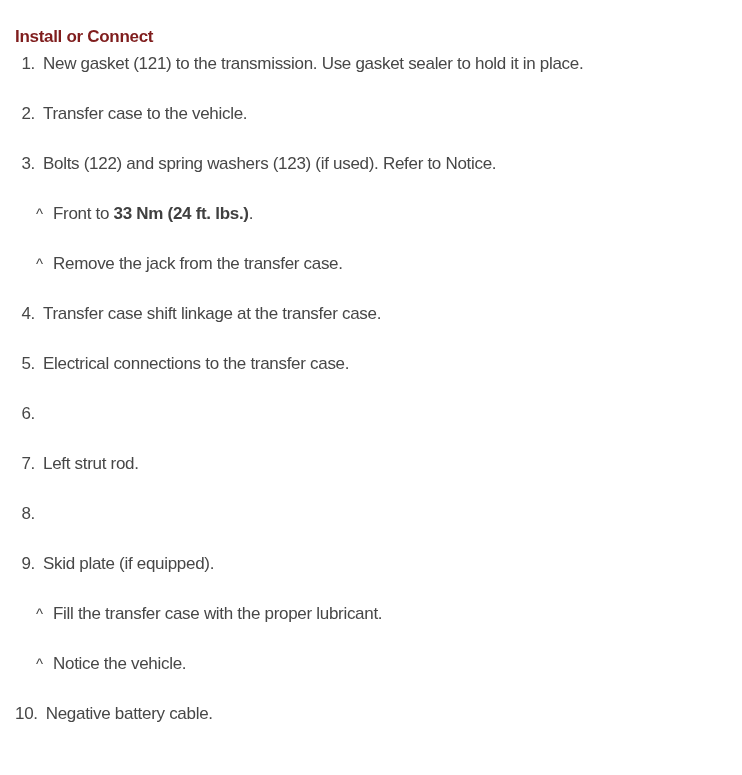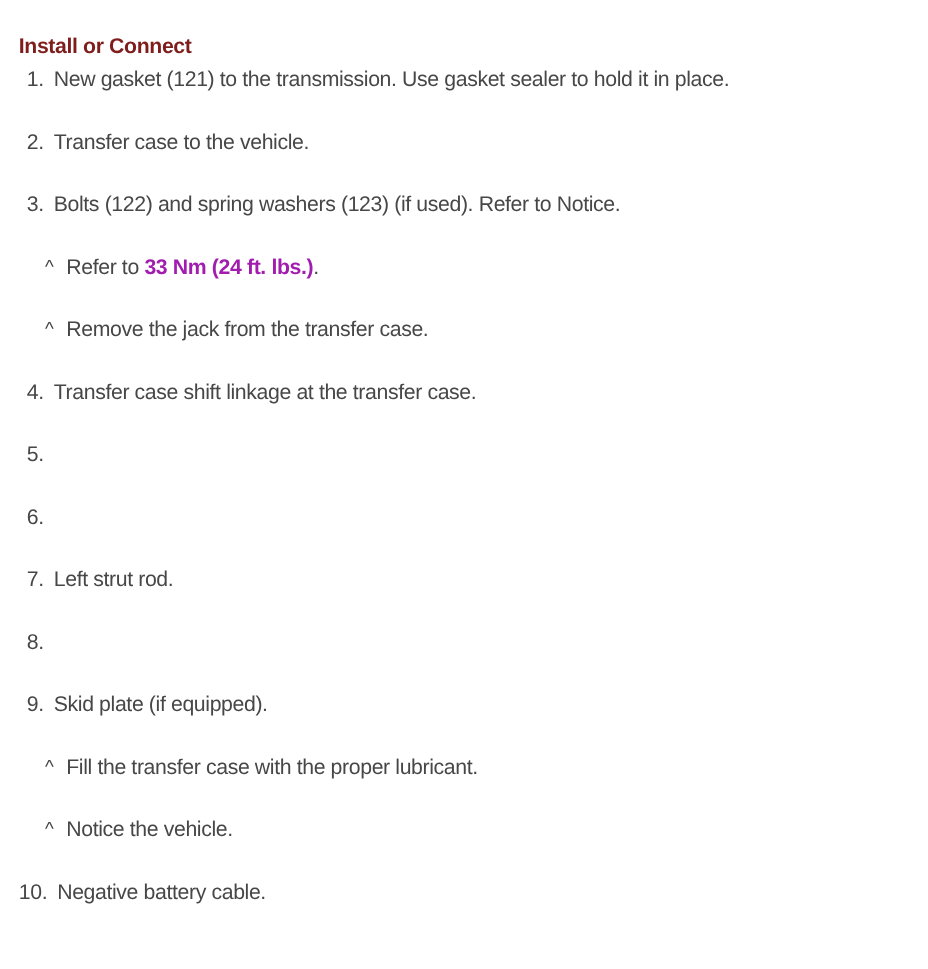--- a/index.html
+++ b/index.html
@@ -42,21 +42,21 @@
   .bullet {
     display: flex;
     padding-left: 21px;
     margin-bottom: 27px;
   }
   .marker {
     flex: 0 0 17px;
     font-size: 15px;
   }
   .bullet-text { white-space: nowrap; }
-  .bold { font-weight: bold; color: #a21caf; margin-top: 34px; }
+  .bold { font-weight: bold; color: #404040; margin-top: 34px; }
 </style>
 </head>
 <body>
 
 <div>
 
   <div class="heading">Install or Connect</div>
 
   <div class="step">
     <span class="num">1.</span>
@@ -69,35 +69,36 @@
   </div>
 
   <div class="step">
     <span class="num">3.</span>
     <span class="step-text">Bolts (122) and spring washers (123) (if used). Refer to Notice.</span>
   </div>
 
 
   <div class="bullet">
     <span class="marker">^</span>
-    <span class="bullet-text"><span>Refer to </span><span class="bold">33 Nm (24 ft. lbs.)</span><span>.</span></span>
+    <span class="bullet-text"><span>Front to </span><span class="bold">33 Nm (24 ft. lbs.)</span><span>.</span></span>
   </div>
 
   <div class="bullet">
     <span class="marker">^</span>
     <span class="bullet-text">Remove the jack from the transfer case.</span>
   </div>
 
   <div class="step">
     <span class="num">4.</span>
     <span class="step-text">Transfer case shift linkage at the transfer case.</span>
   </div>
 
   <div class="step">
     <span class="num">5.</span>
+    <span class="step-text">Electrical connections to the transfer case.</span>
   </div>
 
   <div class="step">
     <span class="num">6.</span>
   </div>
 
   <div class="step">
     <span class="num">7.</span>
     <span class="step-text">Left strut rod.</span>
   </div>

